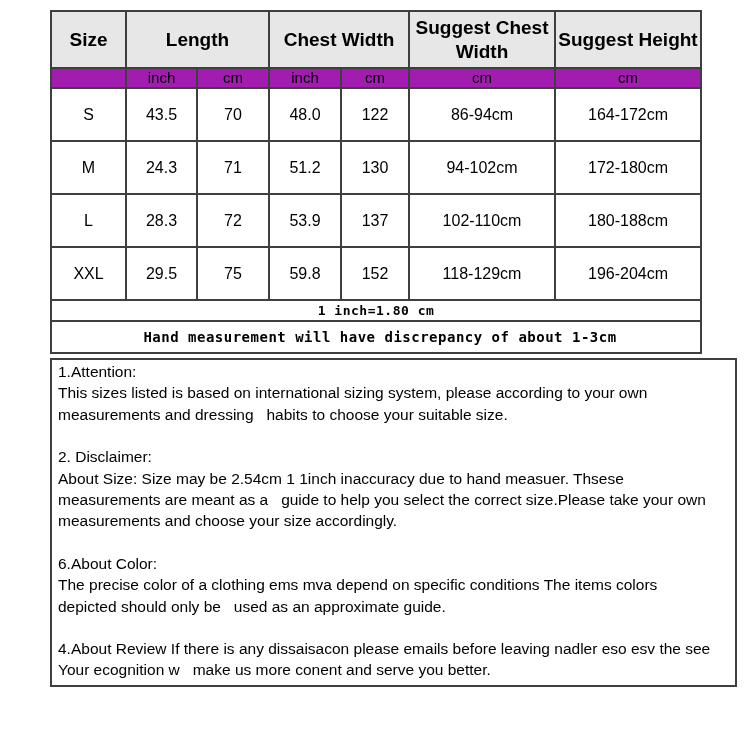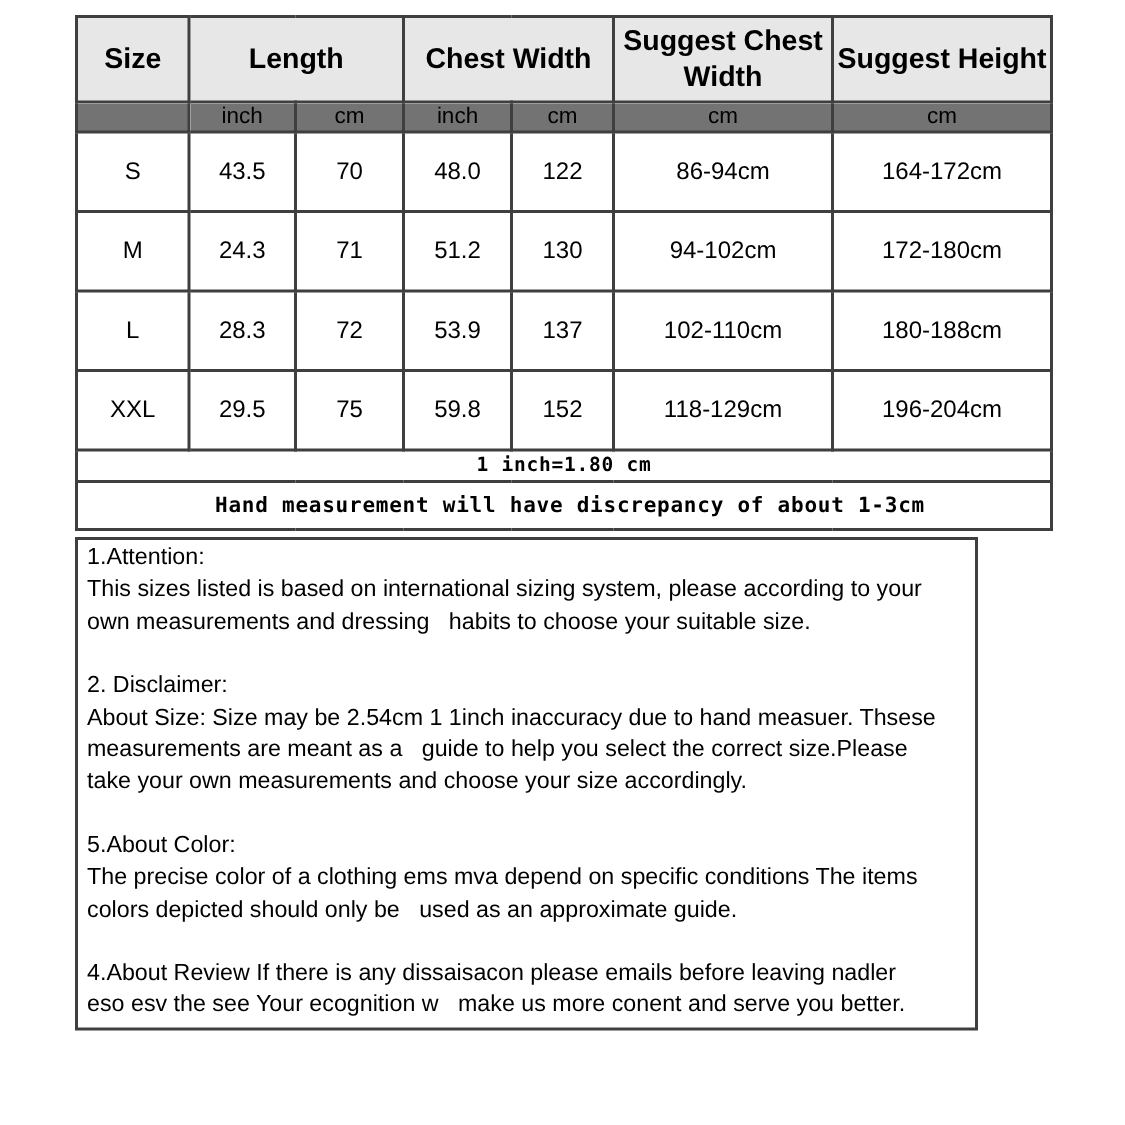--- a/index.html
+++ b/index.html
@@ -31,21 +31,21 @@
     overflow: hidden;
   }
   tr.head-row th {
     background: #e7e7e7;
     font-size: 19px;
     font-weight: bold;
     height: 55px;
     line-height: 24px;
   }
   tr.subhead-row td {
-    background: #737373;
+    background: #a21caf;
     font-size: 15px;
     font-weight: normal;
     height: 18px;
     line-height: 18px;
   }
   tr.data-row td {
     height: 51px;
     font-size: 16px;
     background: #ffffff;
   }
@@ -59,21 +59,21 @@
   tr.meas-row td {
     height: 30px;
     font-family: "DejaVu Sans Mono", monospace;
     font-weight: bold;
     font-size: 14px;
     letter-spacing: 0.5px;
     padding-left: 10px;
   }
   .notes-box {
     box-sizing: border-box;
-    width: 602px;
+    width: 687px;
     margin: 4px 0 0 50px;
     border: 2px solid #3f3f3f;
     padding: 1px 24px 4px 6px;
     background: #ffffff;
   }
   .notes-box p {
     margin: 0 0 21px 0;
     font-size: 15.5px;
     line-height: 21.4px;
     white-space: pre-wrap;
@@ -159,18 +159,18 @@
         <td colspan="7">Hand measurement will have discrepancy of about 1-3cm</td>
       </tr>
     </tbody>
   </table>
 
   <div class="notes-box">
     <p>1.Attention:
 This sizes listed is based on international sizing system, please according to your own measurements and dressing   habits to choose your suitable size.</p>
     <p>2. Disclaimer:
 About Size: Size may be 2.54cm 1 1inch inaccuracy due to hand measuer. Thsese measurements are meant as a   guide to help you select the correct size.Please take your own measurements and choose your size accordingly.</p>
-    <p>5.About Color:
+    <p>6.About Color:
 The precise color of a clothing ems mva depend on specific conditions The items colors depicted should only be   used as an approximate guide.</p>
     <p>4.About Review If there is any dissaisacon please emails before leaving nadler eso esv the see Your ecognition w   make us more conent and serve you better.</p>
   </div>
 
 </div>
 
 </body></html>

